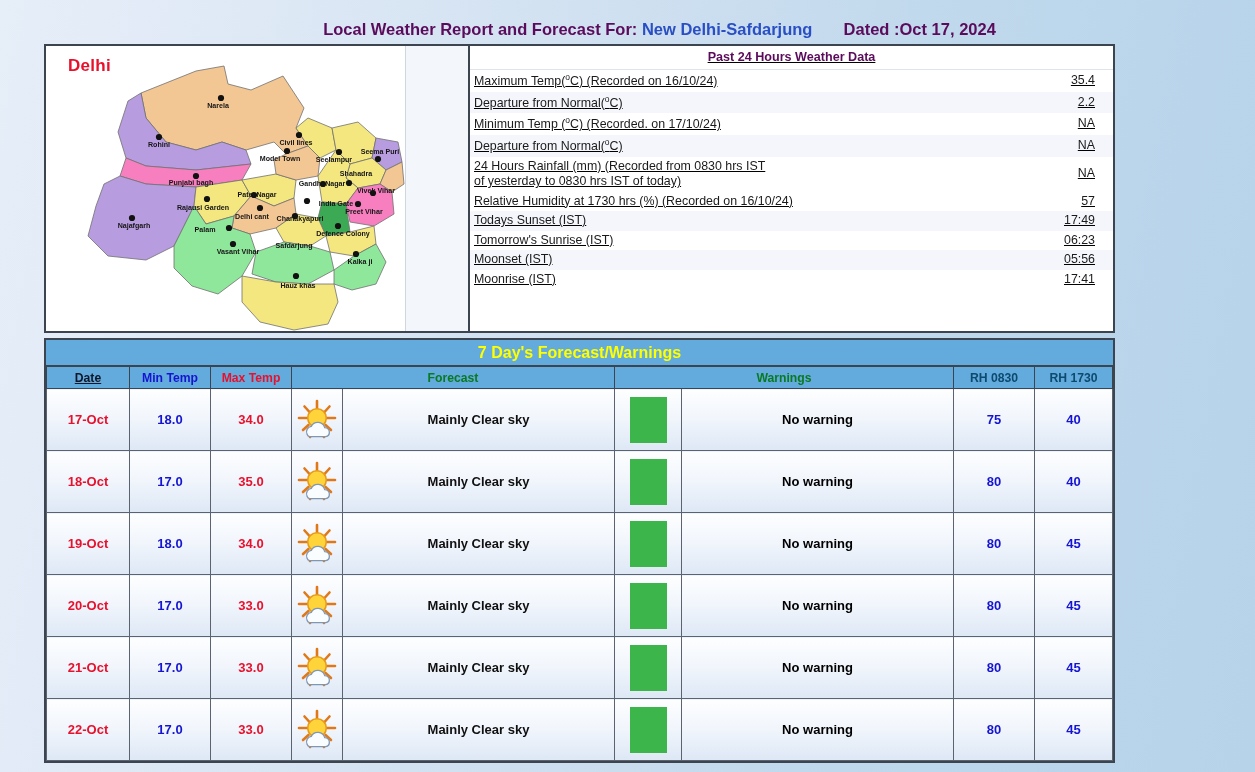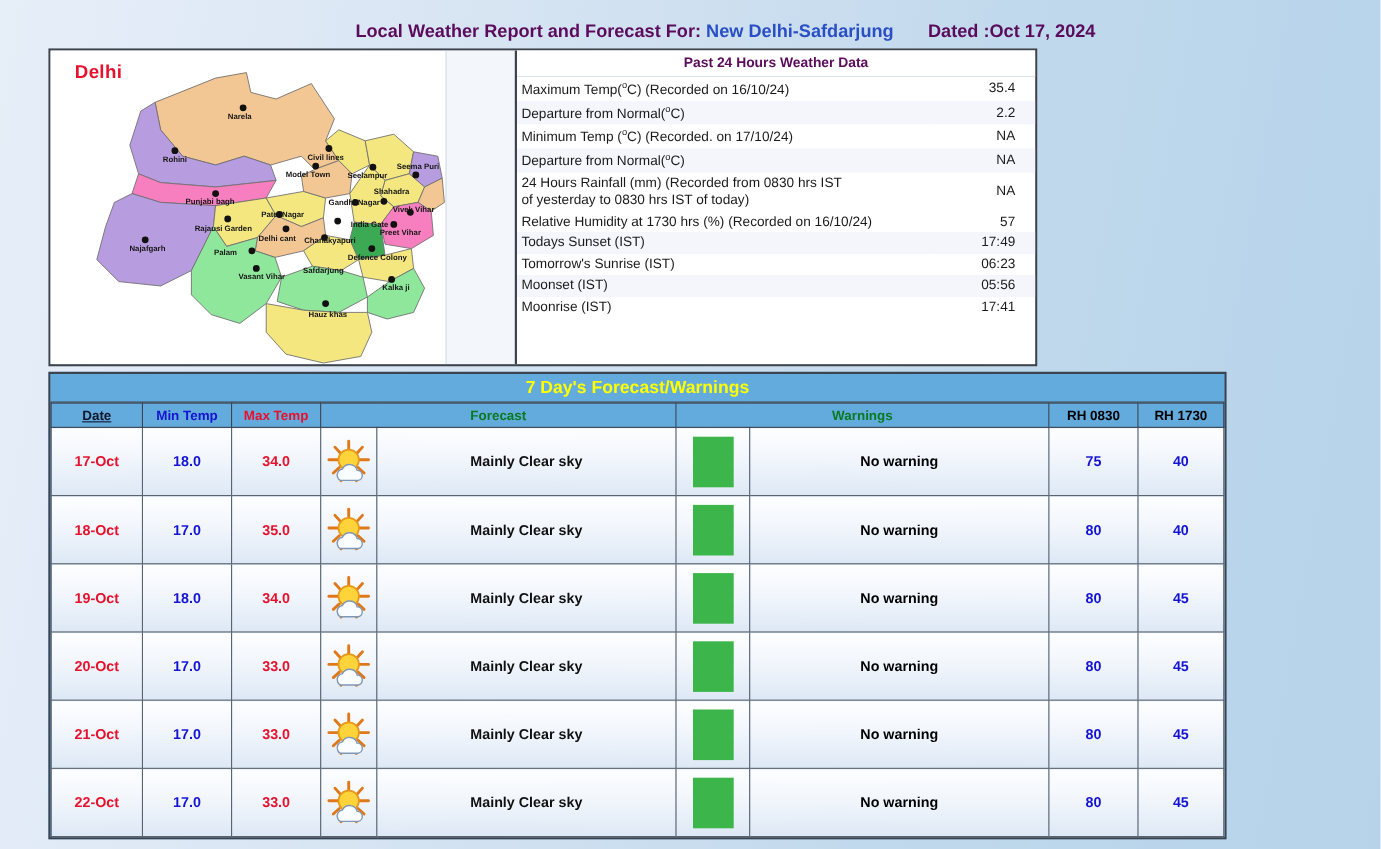--- a/index.html
+++ b/index.html
@@ -24,24 +24,25 @@
     margin-left: 32px;
   }
   .t-purple { color: #5b0b5b; }
   .t-blue   { color: #2a4fc4; font-weight: bold; }
   .t-gap    { display: inline-block; width: 22px; }
 
   
   .top-panel {
     position: absolute;
     left: 44px; top: 44px;
-    width: 899px; height: 289px;
+    width: 1071px; height: 289px;
     border: 2px solid #3c4450;
     background: #ffffff;
     display: flex;
+    text-decoration: underline;
   }
   .map-cell {
     width: 360px;
     flex: 0 0 360px;
     position: relative;
     background: #ffffff;
     border-right: 1px solid #cfd6e0;
     overflow: hidden;
   }
   .map-spacer {
@@ -128,21 +129,21 @@
     height: 22px;
     font-size: 12.2px;
     font-weight: bold;
     padding: 0;
   }
   .h-date { color: #0f172a; text-decoration: underline; }
   .h-min  { color: #1414d2; }
   .h-max  { color: #e8112d; margin-top: 37px; }
   .h-fc   { color: #0a7a22; }
   .h-warn { color: #0a7a22; }
-  .h-rh   { color: #000000; text-align: center; }
+  .h-rh   { color: #0c4a6e; text-align: center; }
 
   table.fc td {
     border: 1px solid #5a636f;
     height: 62px;
     padding: 4px;
     text-align: center;
     font-size: 13px;
     font-weight: bold;
     background: linear-gradient(180deg, #fdfeff 0%, #f2f6fc 45%, #dde8f5 100%);
   }

